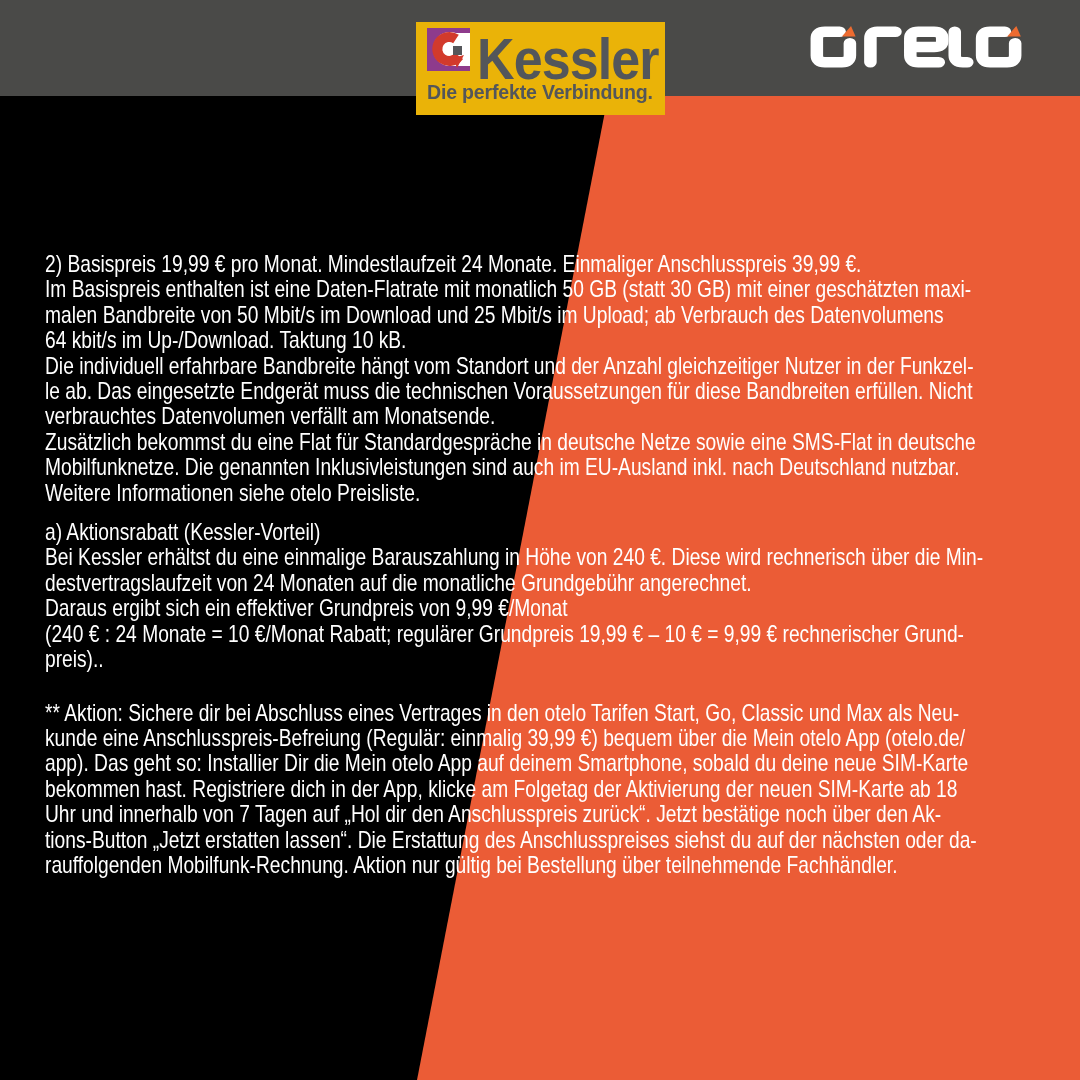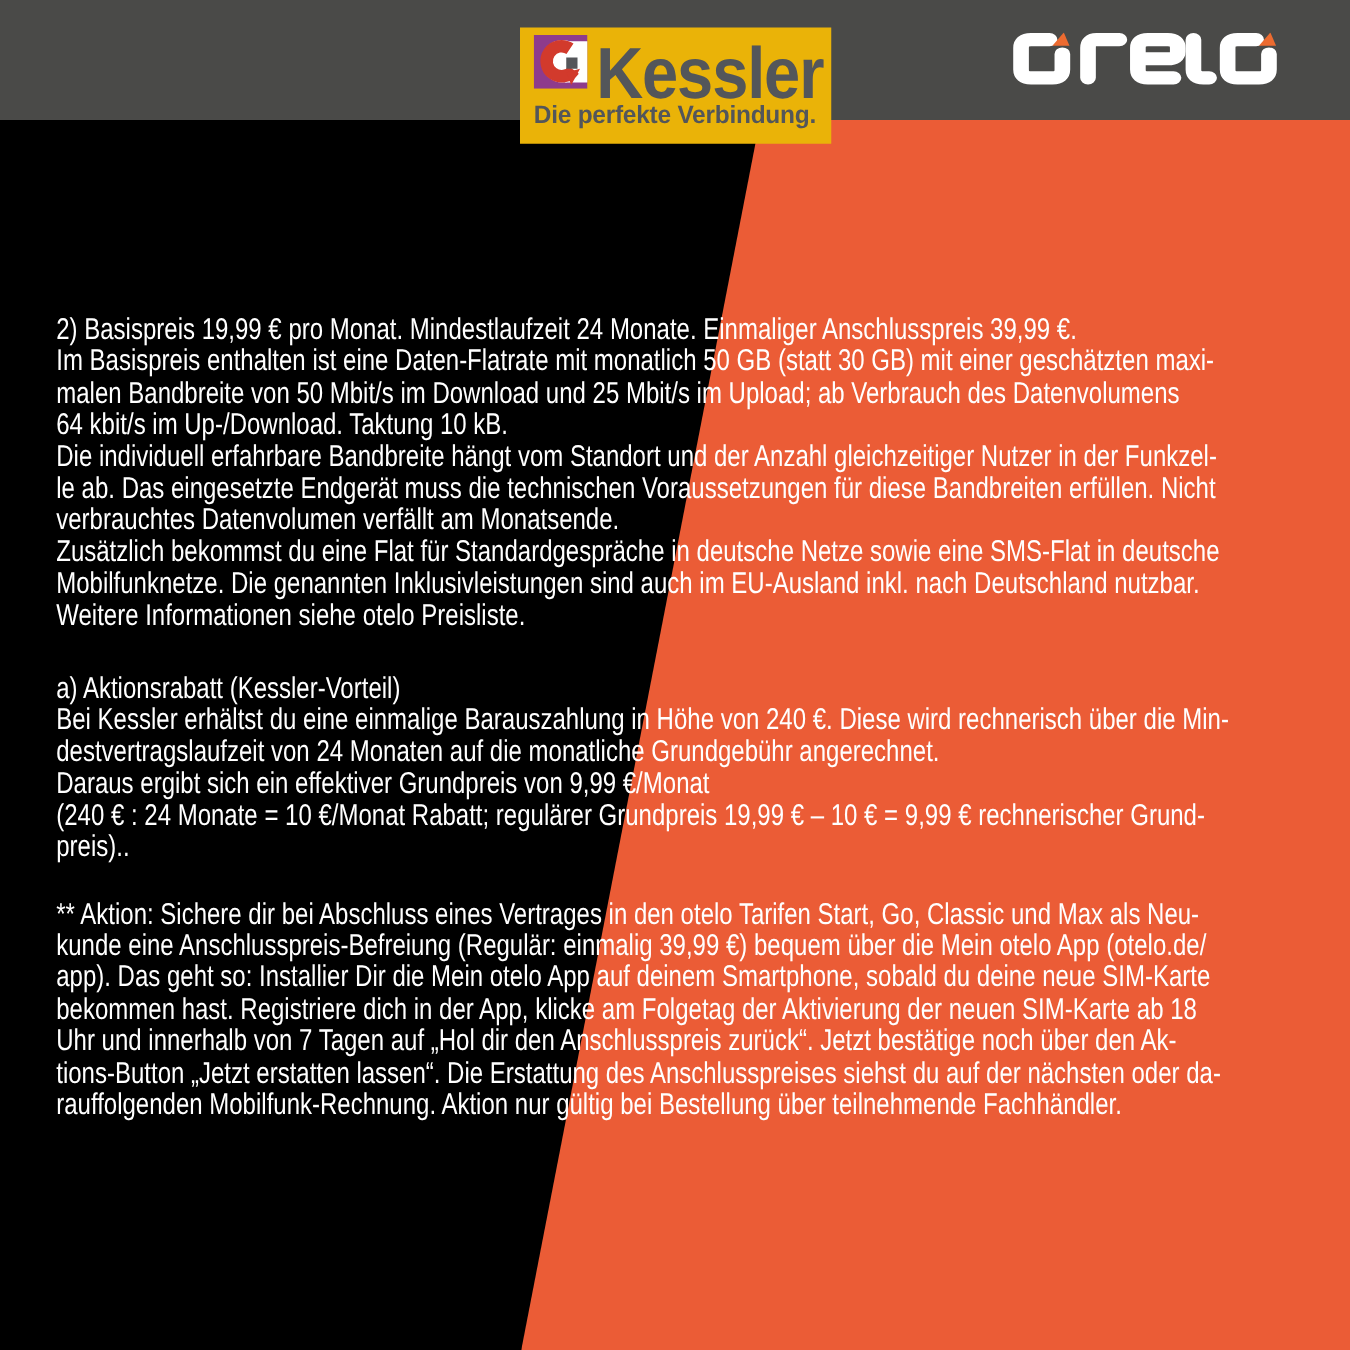--- a/index.html
+++ b/index.html
@@ -26,21 +26,21 @@
   .kessler-tagline{
     position:absolute;left:11px;top:59px;display:table;white-space:nowrap;
     font-size:20px;line-height:22px;font-weight:bold;color:#53565a;letter-spacing:-0.2px;
     transform-origin:0 50%;
   }
   
   .otelo-logo{position:absolute;left:810px;top:26px;width:212px;height:42px;z-index:6;}
   
   .legal{position:absolute;left:45px;top:251px;width:992px;z-index:4;}
   .para{margin:0;}
-  .para.gap-a{margin-bottom:33px;}
+  .para.gap-a{margin-bottom:14px;}
   .para.gap-b{margin-bottom:28px;}
   .line{
     display:table;white-space:nowrap;color:#ffffff;
     font-size:24px;line-height:25.4px;font-weight:normal;
     transform-origin:0 50%;
   }
 </style>
 </head>
 <body>
 

